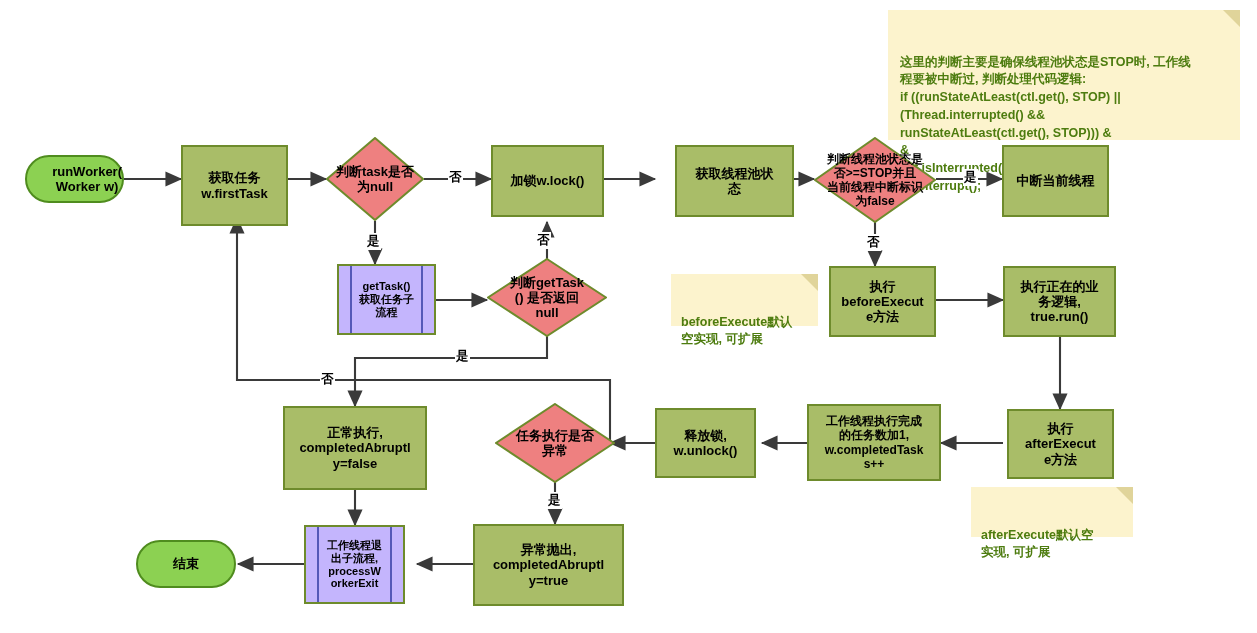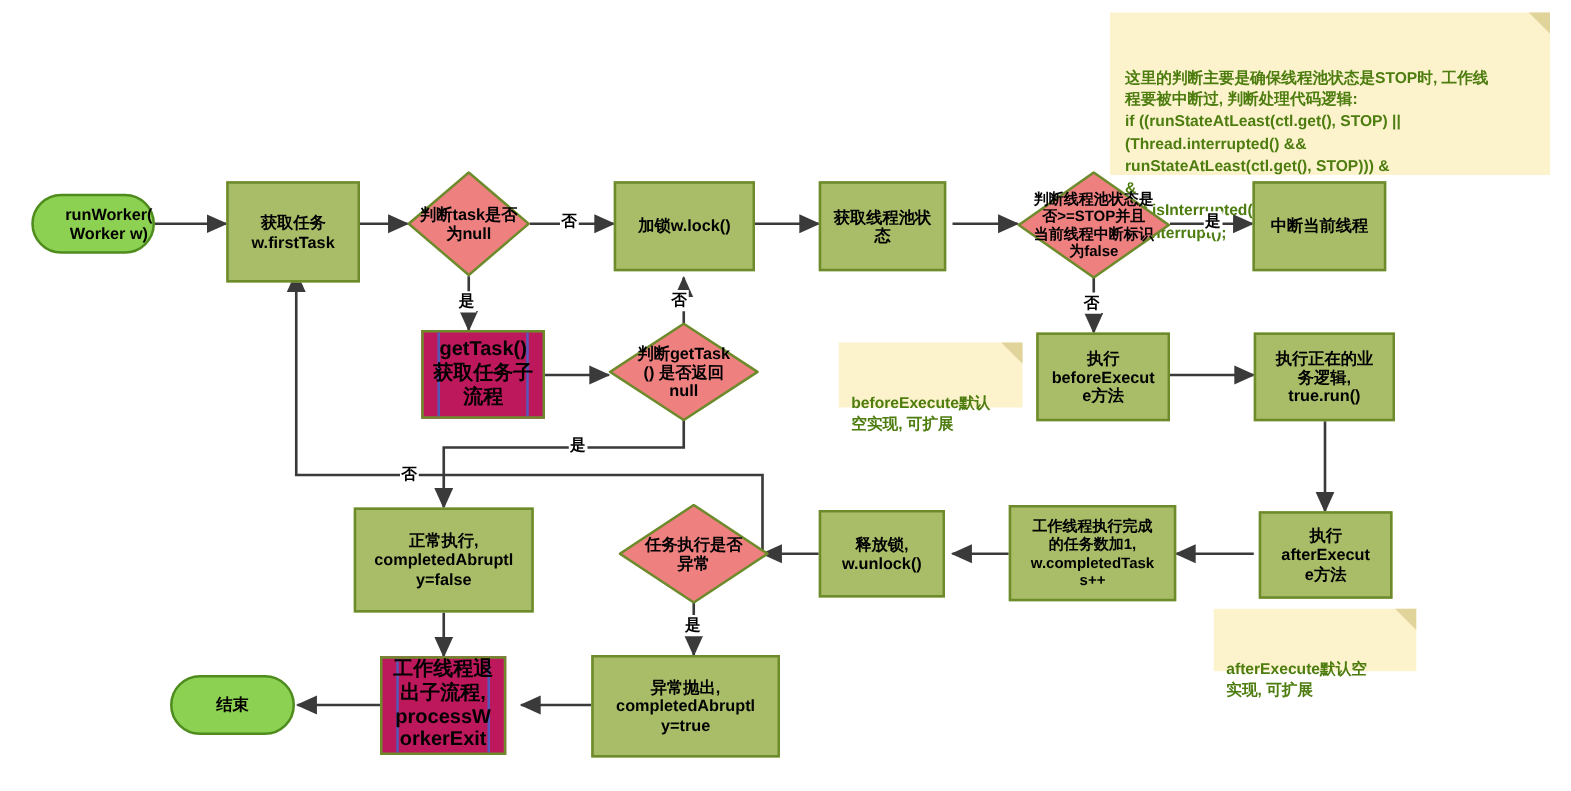--- a/index.html
+++ b/index.html
@@ -35,23 +35,23 @@
     border: 2px solid #6E8B2C;
     font-size: 13px;
   }
   .start {
     background: #8CD152;
     border: 2px solid #4F8C1E;
     border-radius: 26px;
     font-size: 13px;
   }
   .sub {
-    background: #be185d;
+    background: #c4b5fd;
     border: 2px solid #6E8B2C;
-    font-size: 16px;
+    font-size: 11px;
   }
   
   .sub::before, .sub::after {
     content: "";
     position: absolute;
     top: 0; bottom: 0;
     width: 0;
     border-left: 2px solid #5558b8;
   }
   .sub::before { left: 11px; }
@@ -207,21 +207,21 @@
     </svg>
     <span class="dlabel">判断getTask
 ()  是否返回
 null</span>
   </div>
 
   <div class="node proc" style="left:491px; top:145px; width:113px; height:72px;">
     <span>加锁w.lock()</span>
   </div>
 
-  <div class="node proc" style="left:655px; top:145px; width:102px; height:72px;">
+  <div class="node proc" style="left:675px; top:145px; width:119px; height:72px;">
     <span>获取线程池状
 态</span>
   </div>
 
   <div class="node dec" style="left:814px; top:137px; width:122px; height:86px;">
     <svg class="dshape" viewBox="0 0 122 86" preserveAspectRatio="none">
       <polygon points="61,1 121,43 61,85 1,43" fill="#EE8080" stroke="#6E8B2C" stroke-width="2"></polygon>
     </svg>
     <span class="dlabel" style="font-size:12px;">判断线程池状态是
 否&gt;=STOP并且

